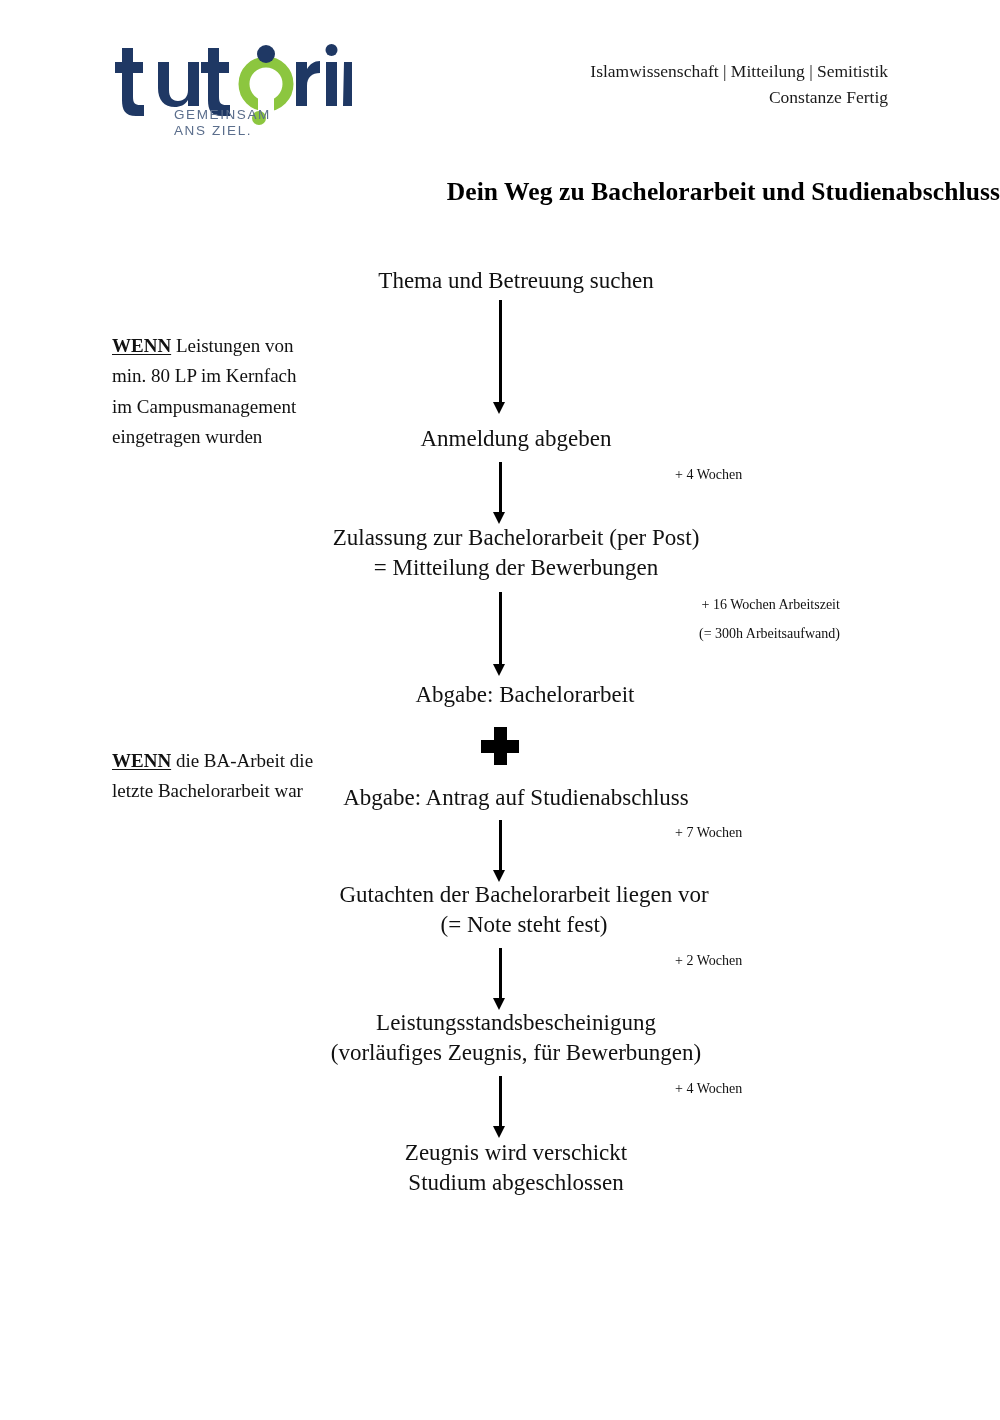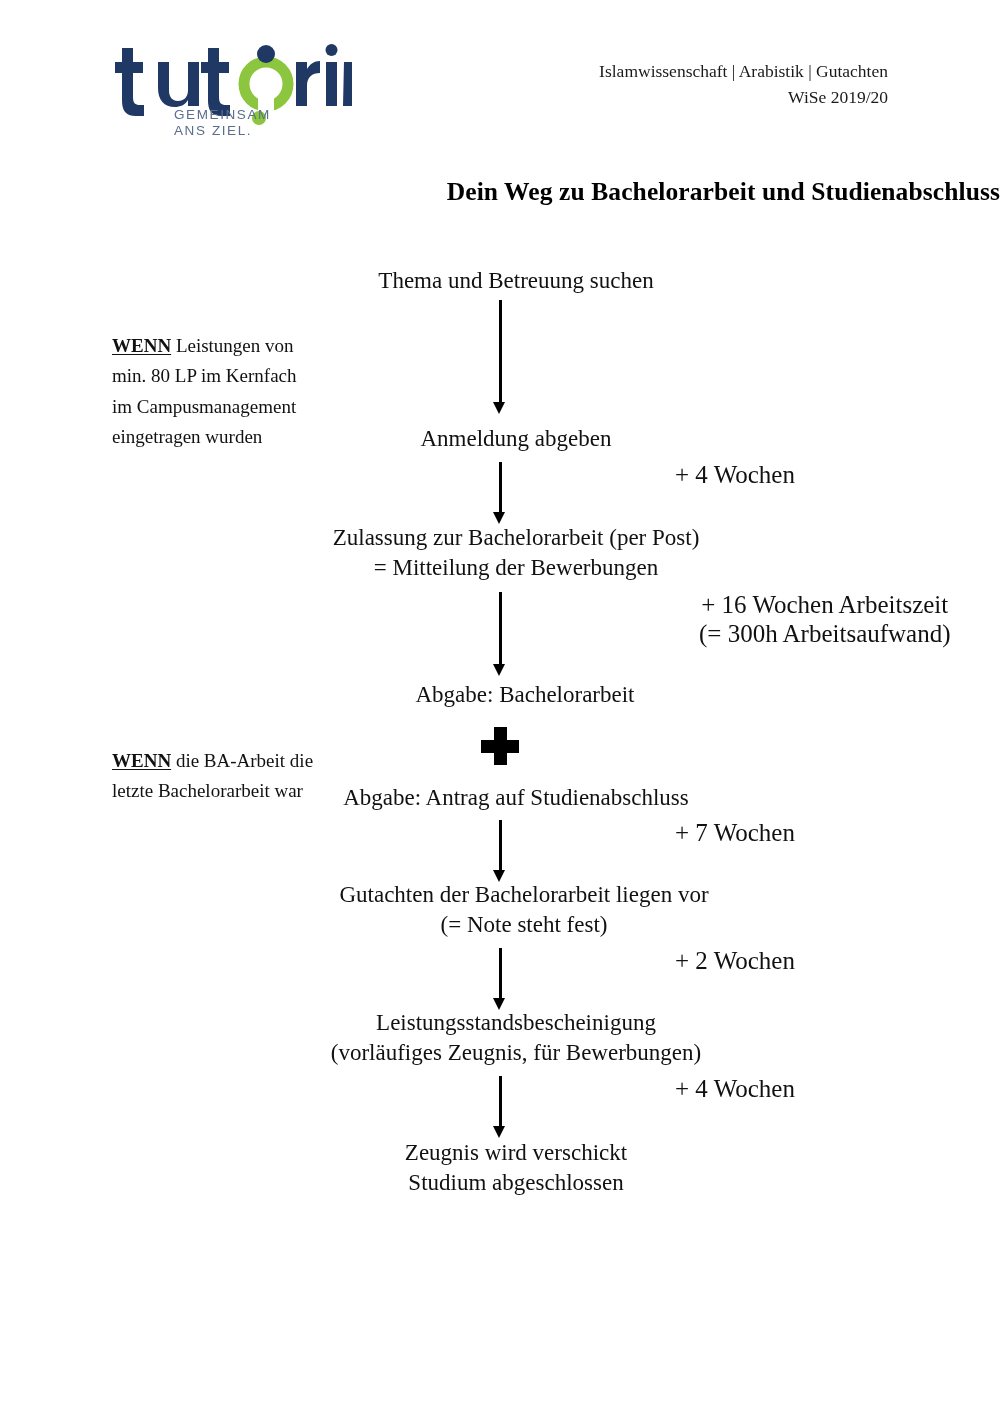--- a/index.html
+++ b/index.html
@@ -75,22 +75,22 @@
   }
   .side-note .kw {
     text-decoration: underline;
     text-underline-offset: 2px;
     font-weight: bold;
   }
 
   
   .duration {
     position: absolute;
-    text-align: center;
-    font-size: 25px;
+    text-align: right;
+    font-size: 14px;
     line-height: 29px;
     color: #111111;
     white-space: pre-line;
   }
 
   
   .arrow {
     position: absolute;
     width: 16px;
   }
@@ -166,22 +166,22 @@
       <path d="M280 28 h11 v41 c0 14 -7 21 -21 21 c-8 0 -14 -2 -18 -6 l6 -8 c3 3 7 4 11 4 c7 0 11 -4 11 -12 v-3 c-3 4 -7 6 -12 6 c-11 0 -18 -9 -18 -22 c0 -13 7 -22 18 -22 c5 0 9 2 12 6 z
                M271 38 c-6 0 -10 5 -10 12 c0 7 4 12 10 12 c6 0 10 -5 10 -12 c0 -7 -4 -12 -10 -12 z"></path>
     </g>
 
     <text x="62" y="85" font-family="'Liberation Sans', sans-serif" font-size="13.5" letter-spacing="1.6" fill="#5B6E8C">GEMEINSAM</text>
     <text x="62" y="101" font-family="'Liberation Sans', sans-serif" font-size="13.5" letter-spacing="1.6" fill="#5B6E8C">ANS ZIEL.</text>
   </svg>
 </div>
 
 <div id="header-meta">
-  <div>Islamwissenschaft | Arabistik | Gutachten</div>
-  <div>WiSe 2019/20</div>
+  <div>Islamwissenschaft | Mitteilung | Semitistik</div>
+  <div>Constanze Fertig</div>
 </div>
 
 <div id="page-title">Dein Weg zu Bachelorarbeit und Studienabschluss</div>
 
 <div class="side-note" style="left:112px; top:300px; width:250px;">
   <span class="kw">WENN</span><span> Leistungen von
 min. 80 LP im Kernfach
 im Campusmanagement
 eingetragen wurden</span>
 </div>

